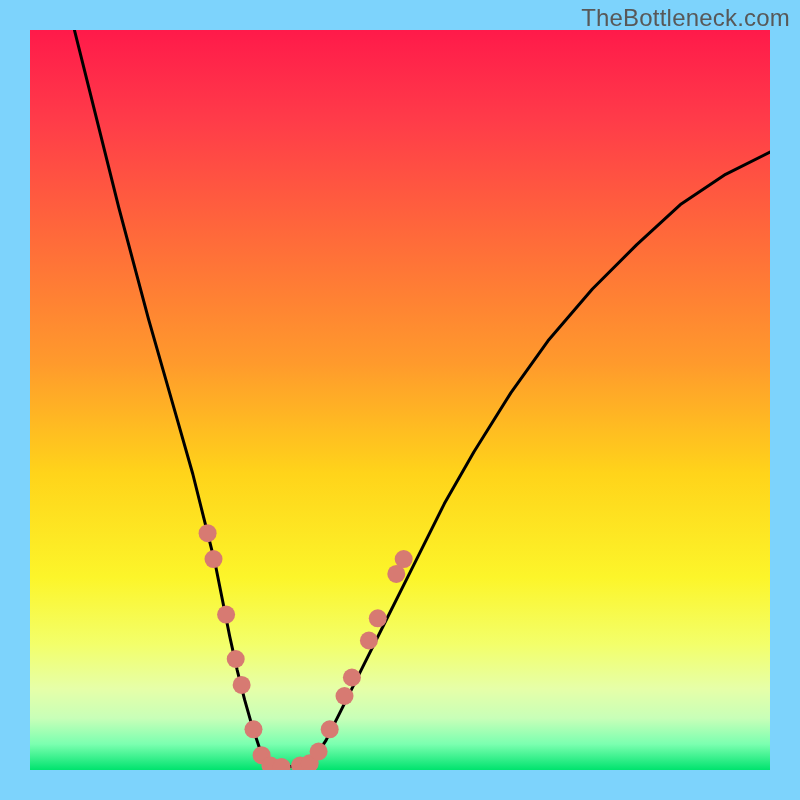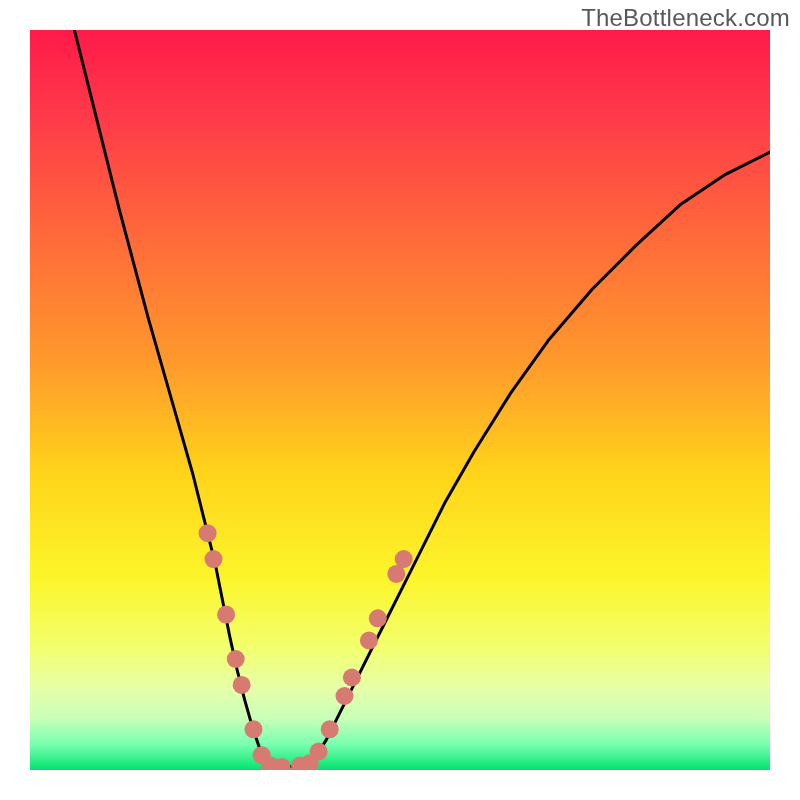--- a/index.html
+++ b/index.html
@@ -7,21 +7,21 @@
     padding: 0;
     width: 800px;
     height: 800px;
     overflow: hidden;
     background: #000;
     font-family: Arial, Helvetica, sans-serif;
   }
   .frame {
     position: absolute;
     inset: 0;
-    background: #ffffff;
+    background: #7dd3fc;
   }
   .plot-area {
     position: absolute;
     left: 30px;
     top: 30px;
     width: 740px;
     height: 740px;
     overflow: hidden;
   }
   .gradient {

